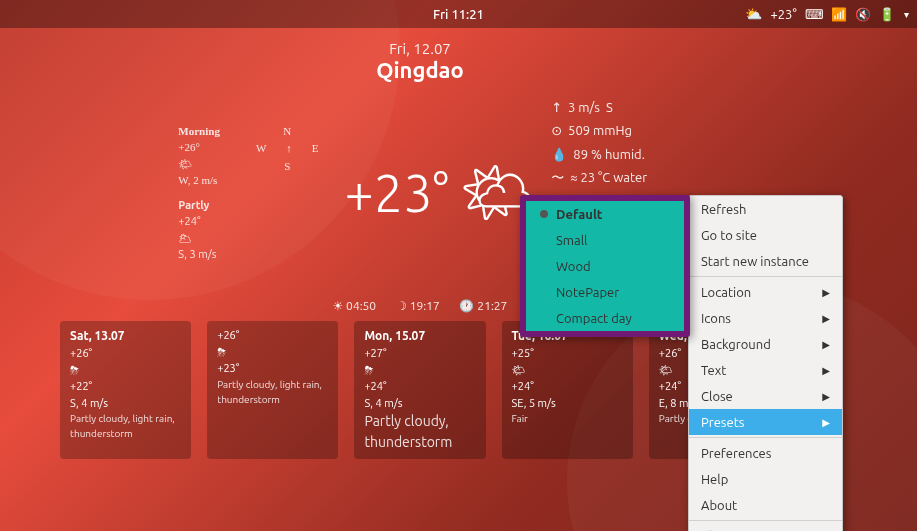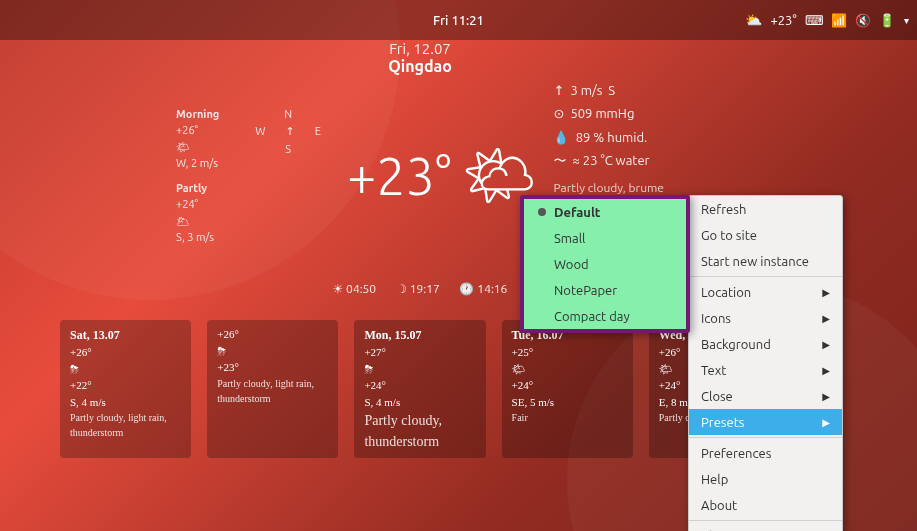--- a/index.html
+++ b/index.html
@@ -19,21 +19,21 @@
       background: rgba(255,255,255,0.04);
       pointer-events: none;
     }
 
     
     .topbar {
       position: absolute;
       top: 0;
       left: 0;
       right: 0;
-      height: 40px;
+      height: 28px;
       background: rgba(0,0,0,0.35);
       display: flex;
       align-items: center;
       justify-content: space-between;
       padding: 0 8px;
       color: #fff;
       font-size: 13px;
     }
     .topbar-left { display: flex; align-items: center; gap: 6px; }
     .topbar-right { display: flex; align-items: center; gap: 8px; }
@@ -43,24 +43,24 @@
     .weather-widget {
       position: absolute;
       top: 40px;
       left: 60px;
       color: #fff;
       width: 720px;
     }
 
     .weather-header {
       text-align: center;
-      margin-bottom: 4px;
+      margin-bottom: 14px;
     }
     .weather-date { font-size: 15px; opacity: 0.9; }
-    .weather-city { font-size: 16px; font-weight: bold; }
+    .weather-city { font-size: 22px; font-weight: bold; }
 
     .weather-main {
       display: flex;
       align-items: center;
       justify-content: center;
       gap: 16px;
       margin-bottom: 10px;
     }
 
     .weather-center {
@@ -85,28 +85,27 @@
       align-items: center;
       gap: 6px;
     }
 
     .sun-times {
       display: flex;
       justify-content: center;
       gap: 20px;
       font-size: 12px;
       opacity: 0.9;
-      margin-bottom: 24px;
+      margin-bottom: 8px;
     }
 
     .forecast {
       display: flex;
       gap: 16px;
       margin-top: 4px;
-      font-family: Liberation Serif, serif;
     }
 
     .forecast-day {
       background: rgba(0,0,0,0.25);
       border-radius: 4px;
       padding: 6px 10px;
       font-size: 11px;
       line-height: 1.5;
       color: #fff;
       min-width: 100px;
@@ -150,22 +149,22 @@
     }
 
     .menu-arrow { font-size: 10px; }
 
     
     .submenu {
       position: absolute;
       top: 195px;
       left: 520px;
       width: 170px;
-      background: #86efac;
-      border: 4px solid #701a75;
+      background: #14b8a6;
+      border: 6px solid #701a75;
       border-radius: 3px;
       box-shadow: 2px 2px 8px rgba(0,0,0,0.4);
       font-size: 13px;
       color: #333;
     }
 
     .submenu-item {
       padding: 6px 14px;
       display: flex;
       align-items: center;
@@ -208,21 +207,21 @@
 <div class="weather-widget">
   <div class="weather-header">
     <div class="weather-date">Fri, 12.07</div>
     <div class="weather-city">Qingdao</div>
   </div>
 
   <div class="weather-main">
 
     <div style="display:flex;flex-direction:column;gap:8px;margin-right:10px;">
 
-      <div style="display:flex;gap:36px;">
+      <div style="display:flex;gap:36px;font-family:Liberation Serif, serif;">
         <div style="font-size:11px;opacity:0.85;line-height:1.5;">
           <div style="font-weight:bold;">Morning</div>
           <div>+26°</div>
           <div>🌤</div>
           <div>W, 2 m/s</div>
         </div>
         <div style="font-size:11px;opacity:0.85;text-align:center;line-height:1.6;">
           <div>N</div>
           <div style="display:flex;gap:20px;">
             <span>W</span>
@@ -280,21 +279,21 @@
           <div>🌥</div>
           <div>S, 4 m/s</div>
         </div>
       </div>
     </div>
   </div>
 
   <div class="sun-times">
     <span>☀ 04:50</span>
     <span>☽ 19:17</span>
-    <span>🕐 14:16</span>
+    <span>🕐 21:27</span>
   </div>
 
   <div class="forecast" id="forecast-container">
       <div class="forecast-day">
     <div class="forecast-day-name">Sat, 13.07</div>
     <div>+26°</div>
     <div>⛈</div>
     <div>+22°</div>
     <div>S, 4 m/s</div>
     <div style="font-size:10px;opacity:0.85;">Partly cloudy, light rain, thunderstorm</div>

